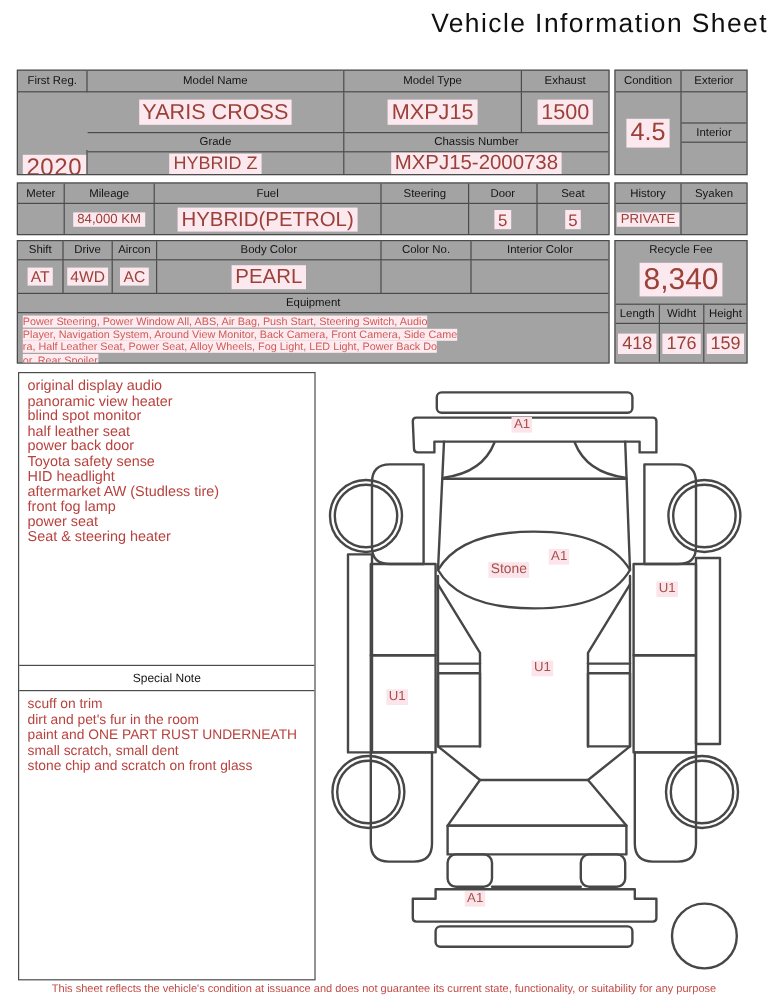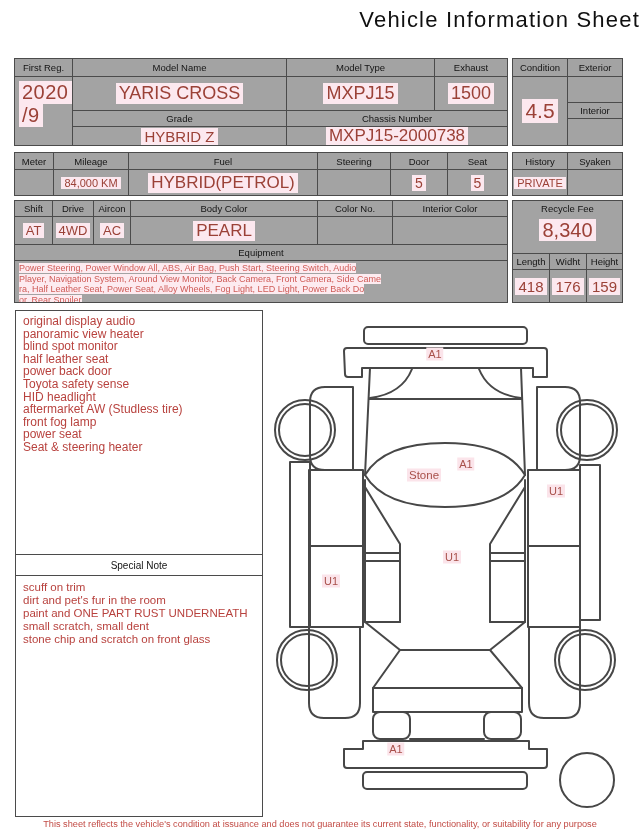--- a/index.html
+++ b/index.html
@@ -11,37 +11,37 @@
 
   .box { position:absolute; display:grid; border:1px solid #4b4b4b; box-sizing:border-box; background:#a3a3a3; }
   .c  { border-right:1px solid #4b4b4b; border-bottom:1px solid #4b4b4b; box-sizing:border-box;
         display:flex; align-items:center; justify-content:center; overflow:hidden; }
   .nr { border-right:none; }
   .nb { border-bottom:none; }
   .hdr { font-size:9.5px; color:#141414; }
   .vt  { color:#9b4137; }
   .hl  { background:#fce8ef; padding:0 3px; white-space:nowrap; }
   .s11{font-size:11px;} .s13{font-size:13px;} .s14{font-size:14px;} .s15{font-size:15px;}
-  .s17{font-size:17px;} .s18{font-size:18px;} .s20{font-size:20px;} .s21{font-size:21px;}
+  .s17{font-size:17px;} .s18{font-size:18px;} .s20{font-size:25px;} .s21{font-size:21px;}
 
   #box1L { left:14px;  top:58px;  width:494px; height:88px;
            grid-template-columns:58px 214px 148px 1fr; grid-template-rows:18px 34px 16px 1fr; }
   #box1R { left:512px; top:58px;  width:111px; height:88px;
            grid-template-columns:55px 1fr; grid-template-rows:18px 26px 16px 1fr; }
   #box2L { left:14px;  top:152px; width:494px; height:44px;
            grid-template-columns:39px 75px 189px 73px 57px 1fr; grid-template-rows:17px 1fr; }
   #box2R { left:512px; top:152px; width:111px; height:44px;
            grid-template-columns:55px 1fr; grid-template-rows:17px 1fr; }
   #box3L { left:14px;  top:200px; width:494px; height:103px;
            grid-template-columns:38px 41px 37px 187px 75px 1fr; grid-template-rows:16px 28px 16px 1fr; }
   #box3R { left:512px; top:200px; width:111px; height:103px;
            grid-template-columns:37px 37px 1fr; grid-template-rows:53px 16px 1fr; }
 
   .firstreg { flex-direction:column; align-items:flex-start; justify-content:flex-start;
-              padding:4px 0 0 4px; font-size:20px; line-height:23px; letter-spacing:0.5px; }
+              padding:4px 0 0 4px; font-size:20px; line-height:23px; letter-spacing:0.5px;margin-top:48px; }
   .recycle  { flex-direction:column; justify-content:flex-start; padding-top:2px; }
   .recycle .rlbl { font-size:9.5px; color:#141414; }
   .recycle .rval { margin-top:5px; }
   .equipcell { flex-direction:column; align-items:flex-start; justify-content:flex-start;
                padding:2px 4px; font-size:9px; line-height:10.6px; color:#cf5b57; }
   .equipcell .hl { background:#fdebf0; padding:0 0; }
 
   #leftbox { position:absolute; left:15px; top:310px; width:248px; height:507px;
              border:1px solid #4b4b4b; box-sizing:border-box; display:flex; flex-direction:column; }
   .phdr { flex:0 0 20px; display:flex; align-items:center; justify-content:center;

